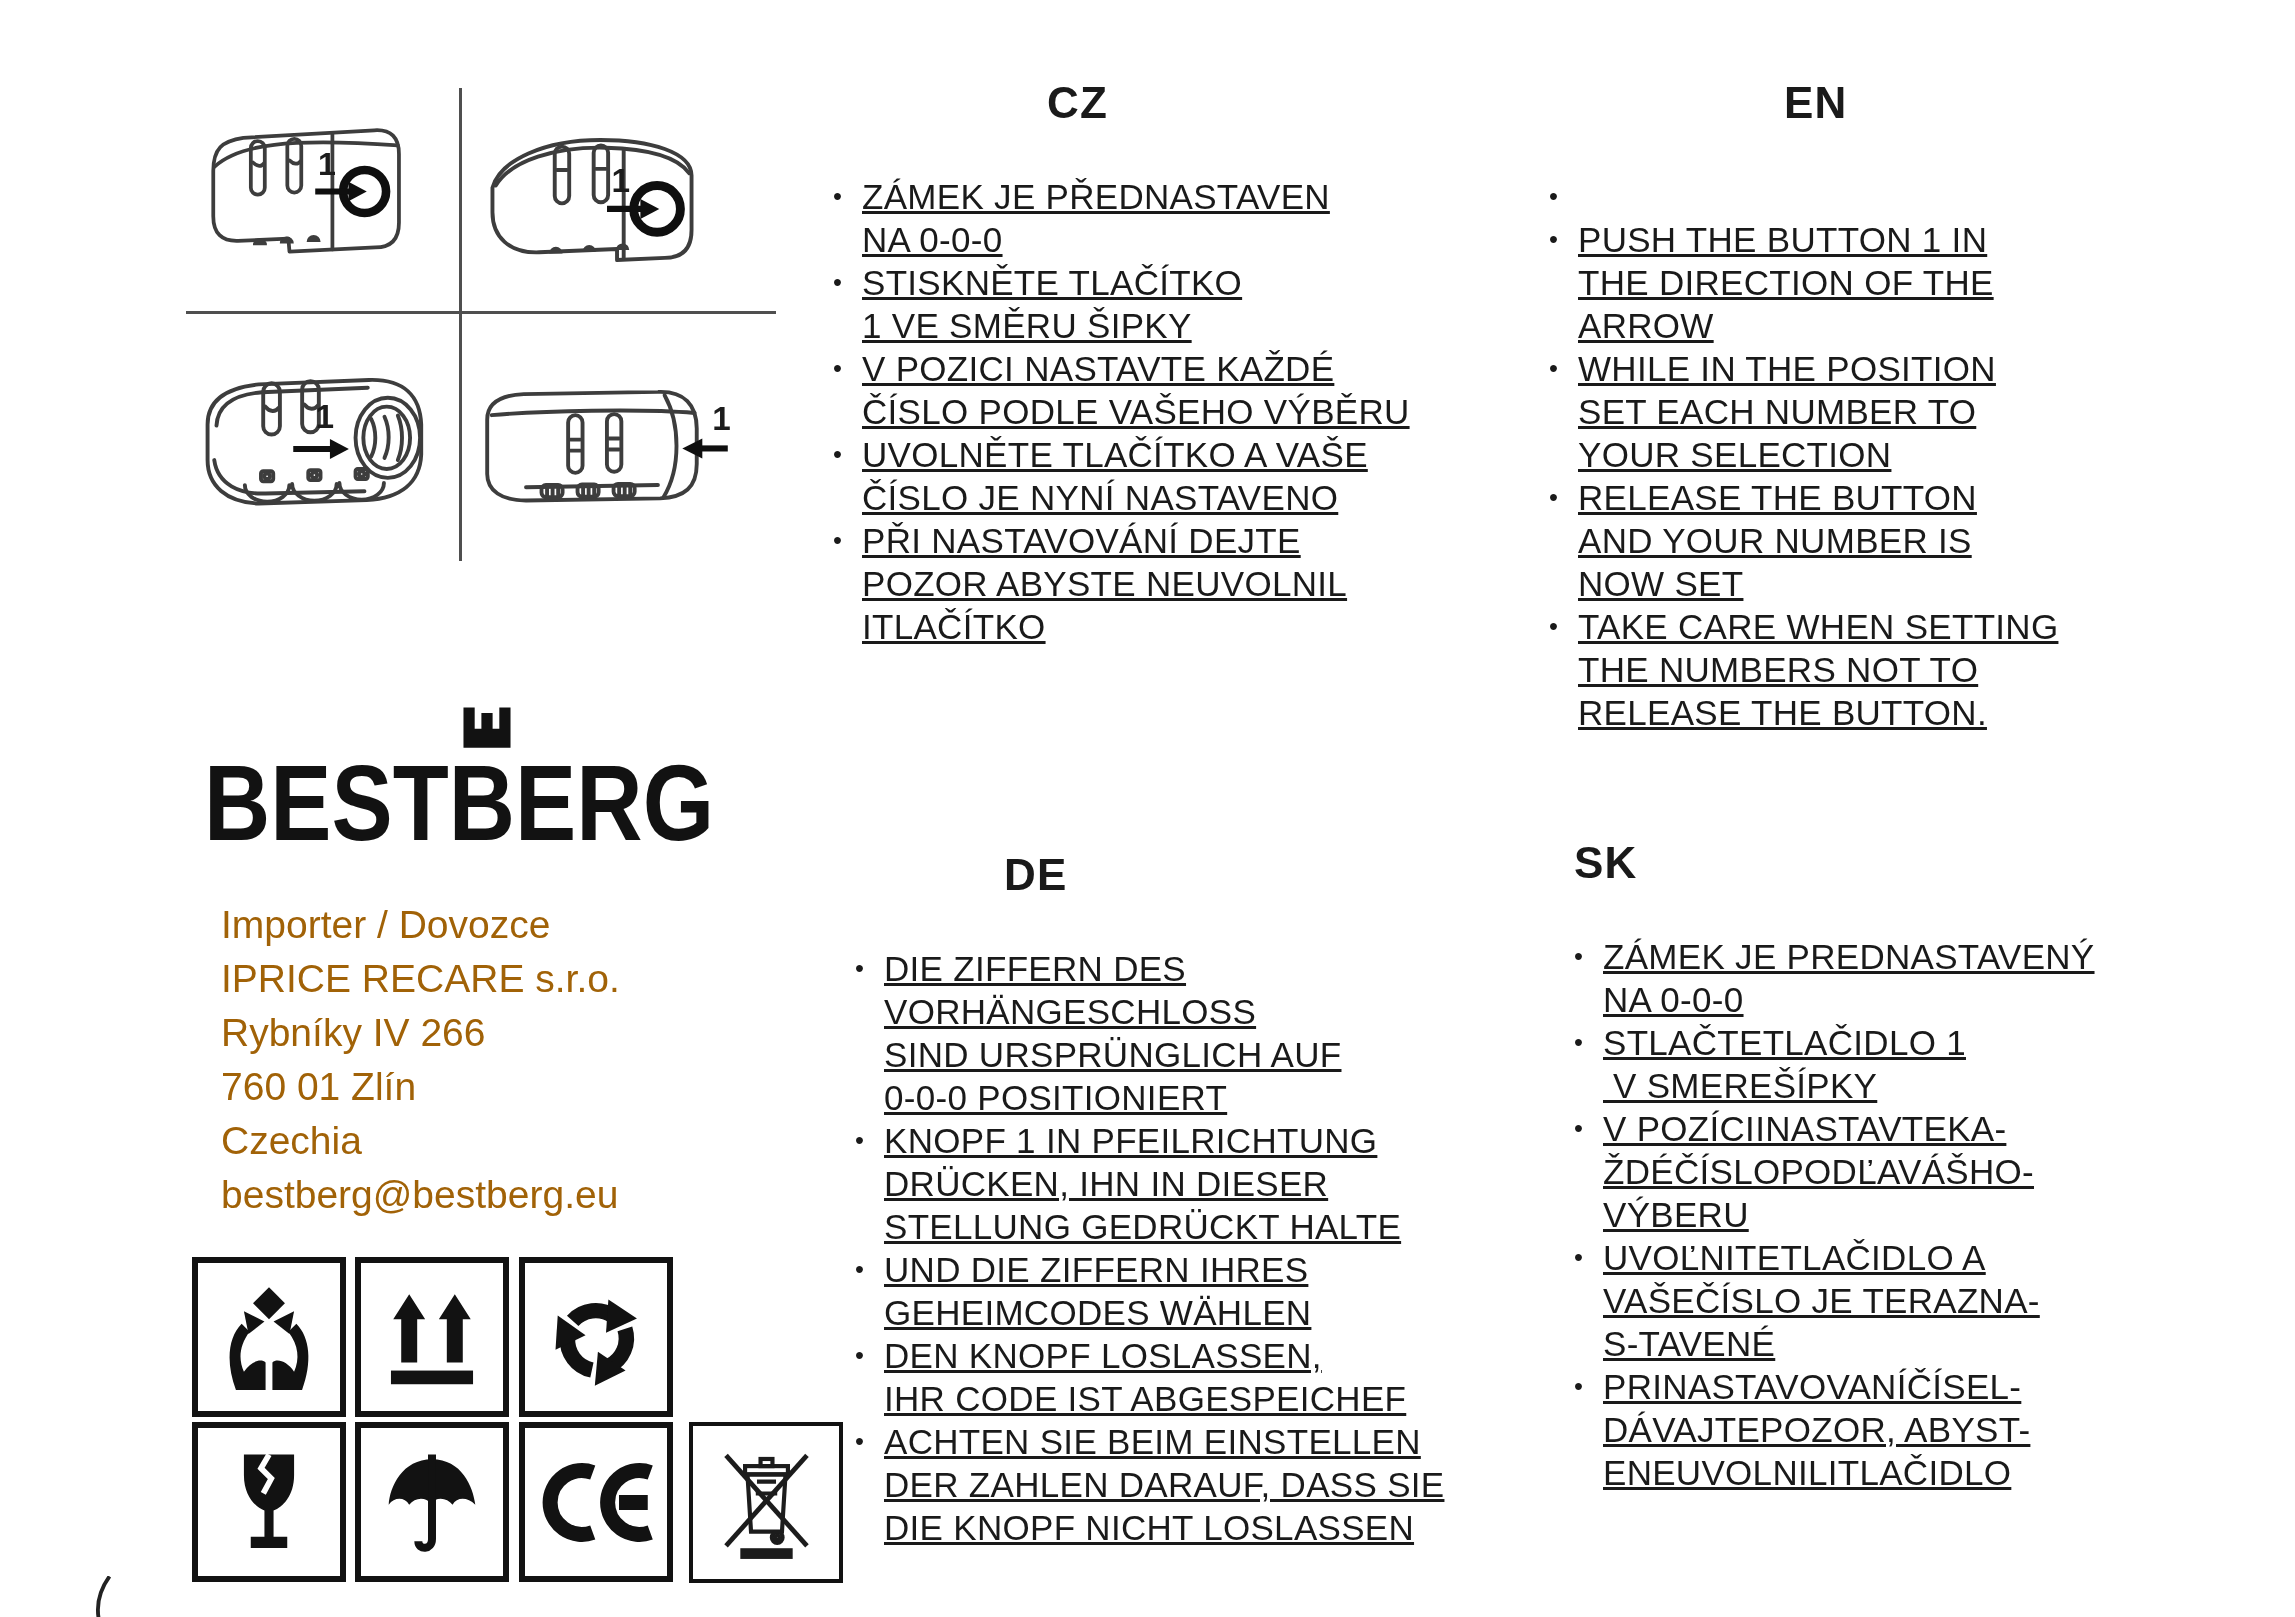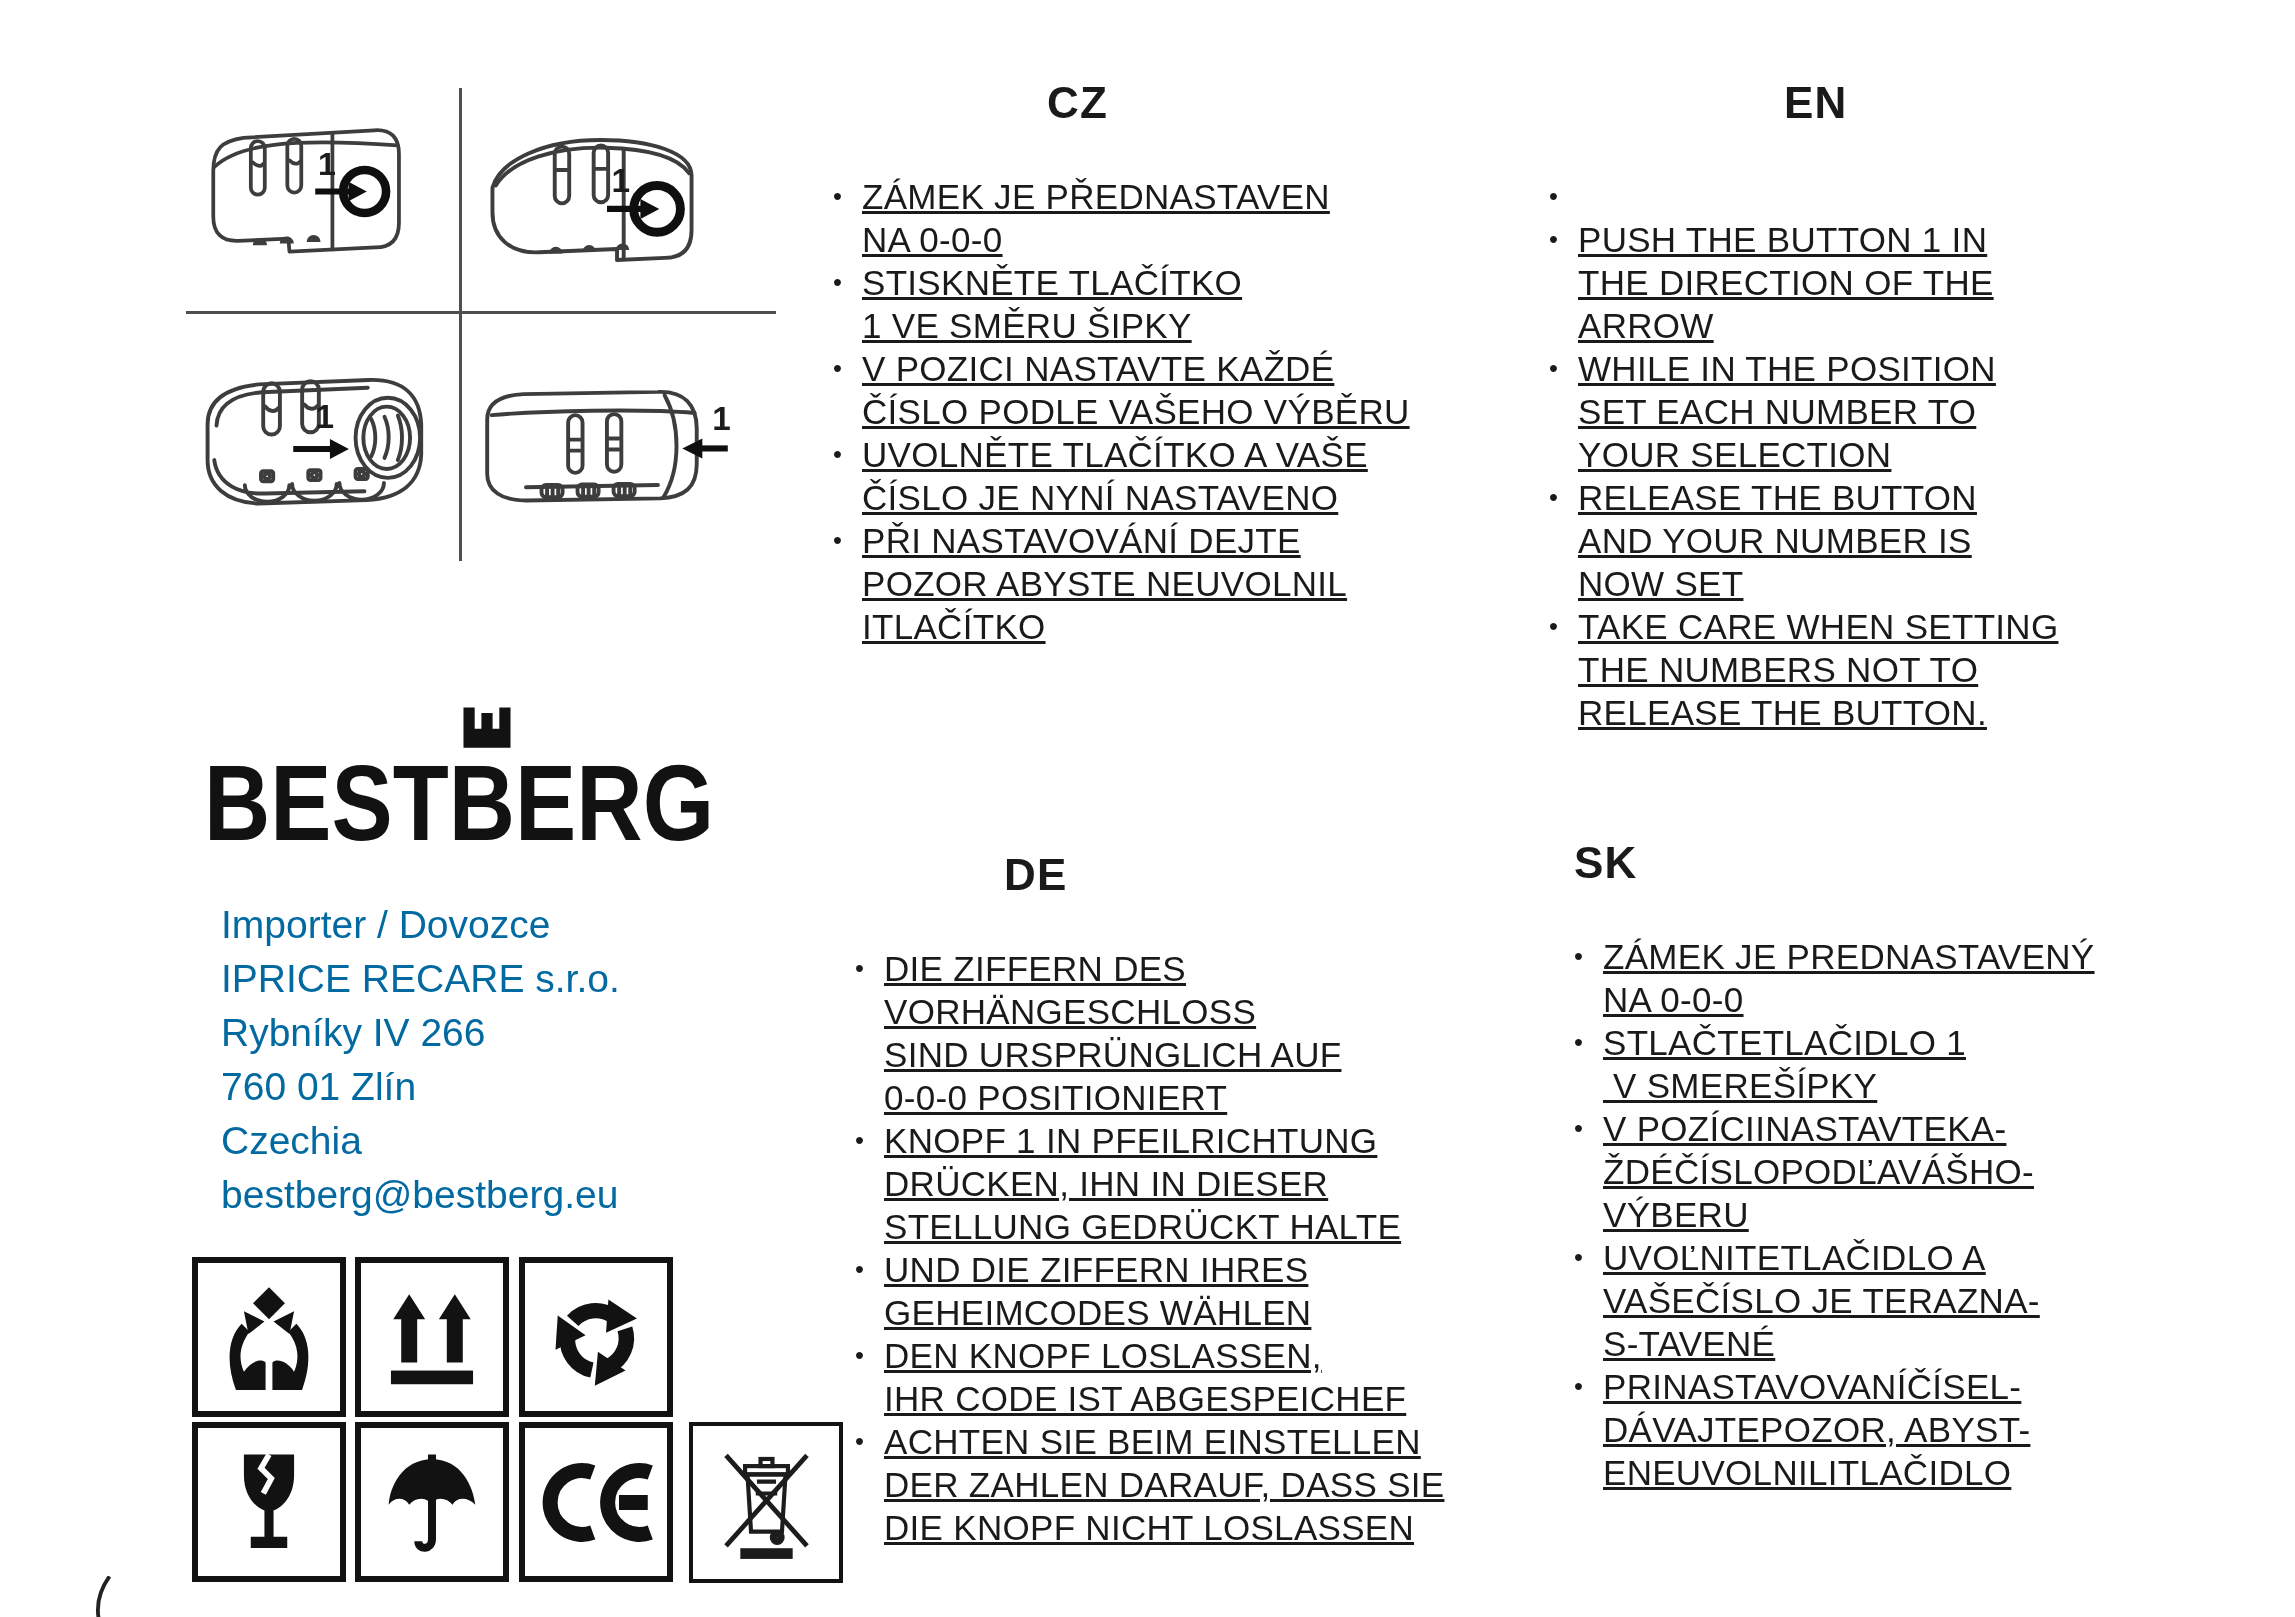--- a/index.html
+++ b/index.html
@@ -20,21 +20,21 @@
   .locksvg{position:absolute;}
   .locksvg text{font-family:"Liberation Sans","DejaVu Sans",sans-serif;font-size:60px;font-weight:600;fill:#1c1c1c;}
 
   
   #logo{position:absolute;left:204px;top:701px;width:533px;height:178px;}
   #logo .crown{position:absolute;left:255px;top:3.3px;width:56px;height:44px;}
   .logo-text{position:absolute;left:0;top:39px;font-size:108px;font-weight:700;
              transform:scaleX(.85);transform-origin:left top;white-space:nowrap;color:#121212;}
 
   
-  #importer{position:absolute;left:221px;top:898px;font-size:39px;line-height:54px;color:#0369a1;}
+  #importer{position:absolute;left:221px;top:898px;font-size:39px;line-height:54px;color:#a16207;}
 
   
   .symbox{position:absolute;width:142px;height:148px;border:6.7px solid #121212;background:#fff;
           display:flex;align-items:center;justify-content:center;}
   .symbox.thin{width:146px;height:153px;border-width:4.4px;}
   .symbox svg{display:block;}
   .sr-only{position:absolute;width:0.6px;height:0.6px;overflow:hidden;clip:rect(0 0 0 0);white-space:nowrap;}
 
   #corner-mark{position:absolute;left:93px;top:1576px;}
 </style>

